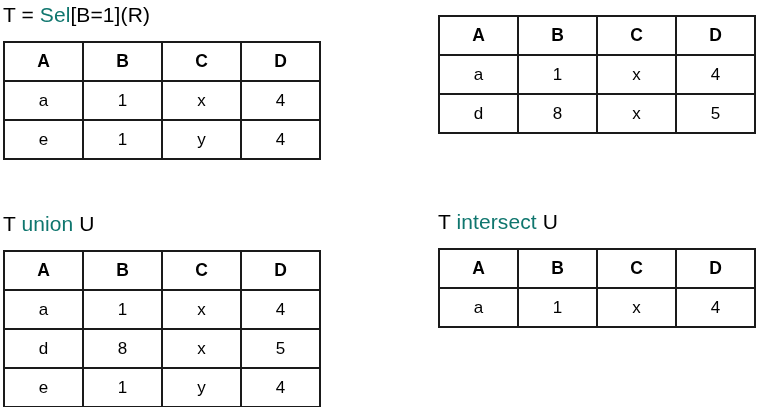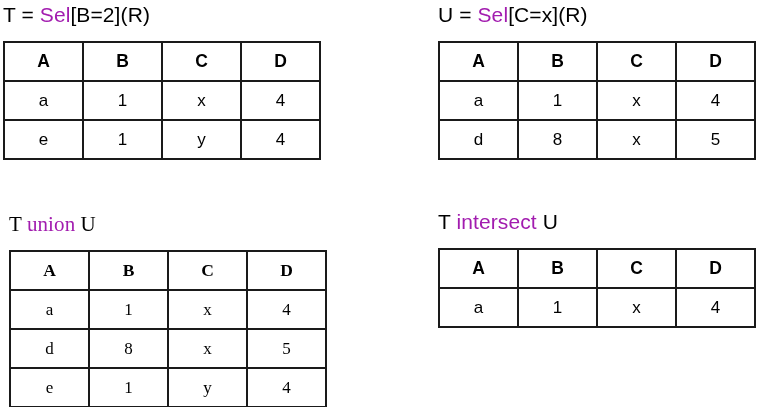--- a/index.html
+++ b/index.html
@@ -23,21 +23,21 @@
 
   .panel-title {
     font-size: 21px;
     line-height: 26px;
     font-weight: 400;
     color: #000000;
     white-space: nowrap;
     letter-spacing: 0.1px;
   }
   .op {
-    color: #a21caf;
+    color: #0f766e;
   }
 
   table.rel {
     border-collapse: collapse;
     table-layout: fixed;
     width: 317px;
     background: #ffffff;
   }
   table.rel col.c {
     width: 79px;
@@ -57,33 +57,33 @@
     font-weight: bold;
     font-size: 17.5px;
   }
   table.rel td {
     font-weight: 400;
   }
 
   
   #panel-T         { left: 3px;   top: 2px; }
   #panel-U         { left: 438px; top: 2px; }
-  #panel-union     { left: 9px;   top: 211px; font-family: Liberation Serif, serif; }
+  #panel-union     { left: 3px;   top: 211px; }
   #panel-intersect { left: 438px; top: 209px; }
 
   .panel .tbl-wrap {
     margin-top: 13px;
   }
 </style>
 </head>
 <body>
 
 <div class="panel" id="panel-T">
   <div class="panel-title">
-    <span>T = </span><span class="op">Sel</span><span>[B=2](R)</span>
+    <span>T = </span><span class="op">Sel</span><span>[B=1](R)</span>
   </div>
   <div class="tbl-wrap">
     <table class="rel">
       <colgroup>
           <col class="c">
           <col class="c">
           <col class="c">
           <col class="c">
         </colgroup>
       <thead>
@@ -106,23 +106,20 @@
           <td>1</td>
           <td>y</td>
           <td>4</td>
         </tr>
       </tbody>
     </table>
   </div>
 </div>
 
 <div class="panel" id="panel-U">
-  <div class="panel-title">
-    <span>U = </span><span class="op">Sel</span><span>[C=x](R)</span>
-  </div>
   <div class="tbl-wrap">
     <table class="rel">
       <colgroup>
           <col class="c">
           <col class="c">
           <col class="c">
           <col class="c">
         </colgroup>
       <thead>
         <tr>

